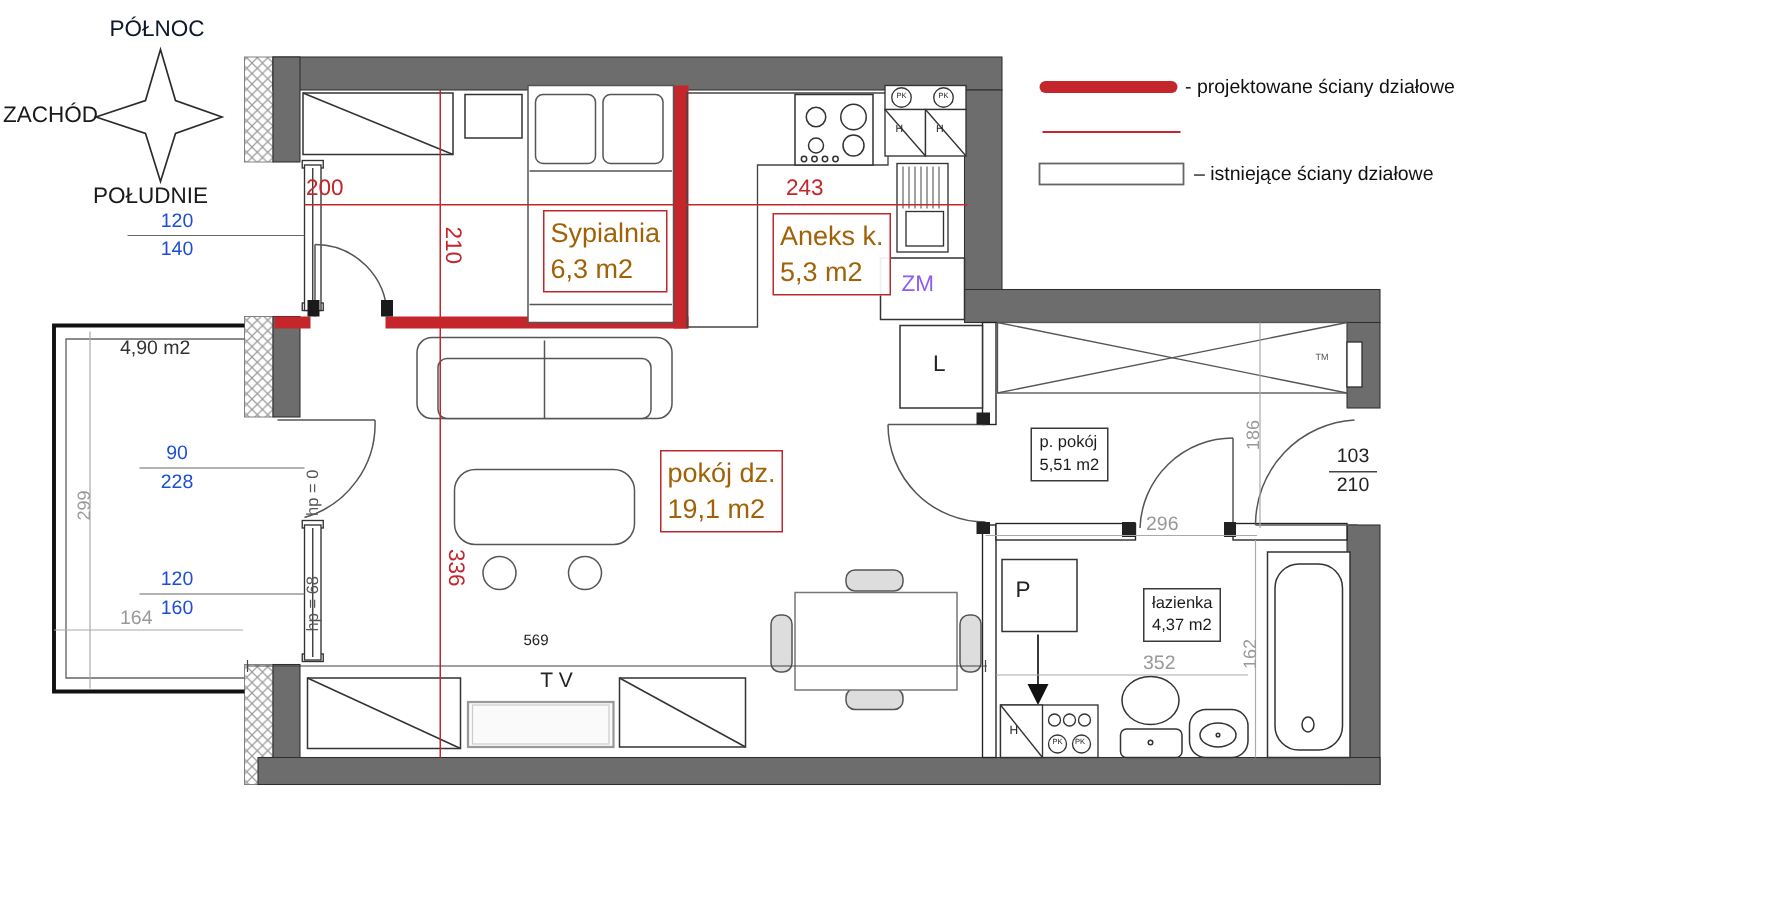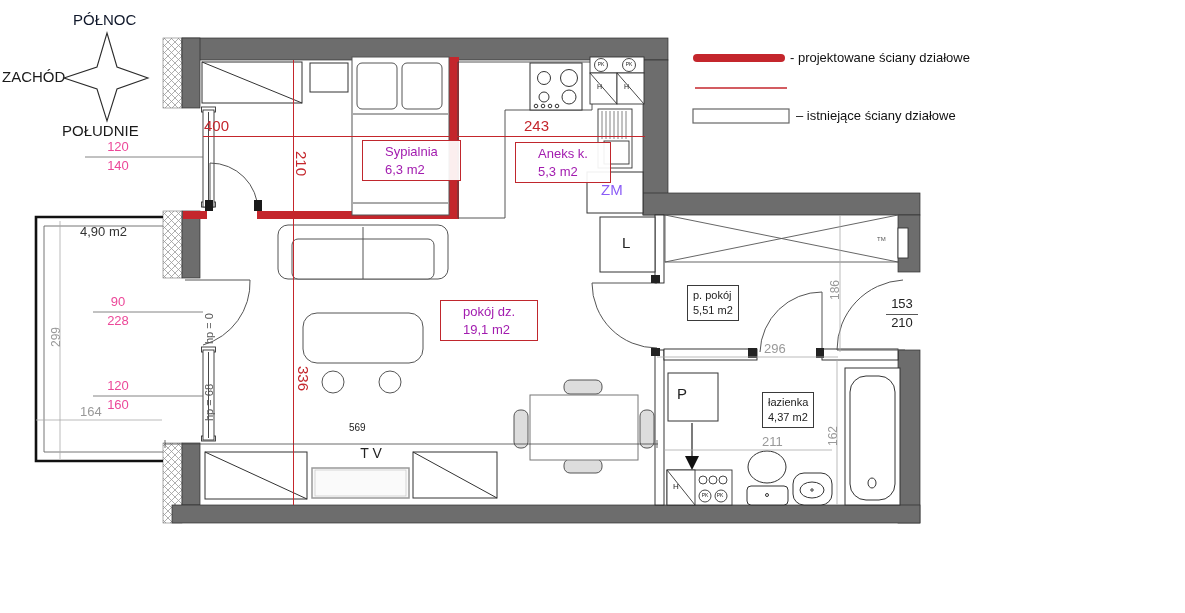--- a/index.html
+++ b/index.html
@@ -1,23 +1,23 @@
 <!DOCTYPE html>
 <html><head>
 <meta charset="utf-8">
 <style>
 *{margin:0;padding:0;box-sizing:border-box}
 body{font-family:"Liberation Sans",sans-serif;background:#fff}
 .canvas{position:relative;width:1185px;height:613px;background:#fff;overflow:hidden}
 svg.plan{position:absolute;left:0;top:0}
-.t{position:absolute;color:#ec4899;font-size:13px;line-height:1.05;white-space:pre}
+.t{position:absolute;color:#1d4ed8;font-size:13px;line-height:1.05;white-space:pre}
 .rot90{transform:rotate(90deg);transform-origin:0 0}
 .rotm90{transform:rotate(-90deg);transform-origin:0 0}
 .ctr{text-align:center}
-.roombox{position:absolute;background:rgba(255,255,255,.92);border:1px solid #c0272d;color:#a21caf;font-size:13px;line-height:1.35;padding:2px 22px;white-space:nowrap}
+.roombox{position:absolute;background:rgba(255,255,255,.92);border:1px solid #c0272d;color:#a16207;font-size:18px;line-height:1.35;padding:2px 4px;white-space:nowrap}
 .roombox.dark{border-color:#3a3a3a;color:#1c1c1c;font-weight:normal;font-size:11px;padding:2px 5px}
 </style>
 </head>
 <body>
 
 <div class="canvas">
 
 <svg class="plan" width="1185" height="613" viewBox="0 0 1185 613">
   <defs>
     <pattern id="hatch" width="7" height="7" patternUnits="userSpaceOnUse">
@@ -254,39 +254,39 @@
 <div class="roombox dark" style="left:687px;top:285px">
   <div>p. pokój</div>
   <div>5,51 m2</div>
 </div>
 <div class="roombox dark" style="left:762px;top:392px">
   <div>łazienka</div>
   <div>4,37 m2</div>
 </div>
 <div class="t" style="left:80px;top:225px;color:#333">4,90 m2</div>
 
-<div class="t" style="left:204px;top:118px;font-size:15px;color:#c4262c">400</div>
+<div class="t" style="left:204px;top:118px;font-size:15px;color:#c4262c">200</div>
 <div class="t" style="left:524px;top:118px;font-size:15px;color:#c4262c">243</div>
 <div class="t rot90" style="left:309px;top:151px;font-size:15px;color:#c4262c">210</div>
 <div class="t rot90" style="left:311px;top:366px;font-size:15px;color:#c4262c">336</div>
 
 <div class="t" style="left:349px;top:423px;font-size:10px;color:#222">569</div>
 <div class="t ctr" style="left:96px;top:140px;width:44px">120</div>
 <div class="t ctr" style="left:96px;top:159px;width:44px">140</div>
 <div class="t ctr" style="left:96px;top:295px;width:44px">90</div>
 <div class="t ctr" style="left:96px;top:314px;width:44px">228</div>
 <div class="t ctr" style="left:96px;top:379px;width:44px">120</div>
 <div class="t ctr" style="left:96px;top:398px;width:44px">160</div>
 <div class="t" style="left:80px;top:405px;color:#999">164</div>
 <div class="t rotm90" style="left:50px;top:347px;font-size:12px;color:#999">299</div>
 <div class="t rotm90" style="left:829px;top:300px;font-size:12px;color:#999">186</div>
 <div class="t" style="left:764px;top:342px;color:#999">296</div>
-<div class="t" style="left:762px;top:435px;color:#999">211</div>
+<div class="t" style="left:762px;top:435px;color:#999">352</div>
 <div class="t rotm90" style="left:827px;top:446px;font-size:12px;color:#999">162</div>
-<div class="t ctr" style="left:886px;top:297px;width:32px;color:#222">153</div>
+<div class="t ctr" style="left:886px;top:297px;width:32px;color:#222">103</div>
 <div class="t ctr" style="left:886px;top:316px;width:32px;color:#222">210</div>
 <div class="t rotm90" style="left:204px;top:344px;font-size:11px;color:#555">hp = 0</div>
 <div class="t rotm90" style="left:204px;top:421px;font-size:11px;color:#555">hp = 68</div>
 
 <div class="t" style="left:601px;top:182px;font-size:15px;color:#8b5cf6">ZM</div>
 <div class="t" style="left:622px;top:235px;font-size:15px;color:#222">L</div>
 <div class="t" style="left:677px;top:386px;font-size:15px;color:#222">P</div>
 <div class="t ctr" style="left:312px;top:446px;width:118px;font-size:14px;color:#222">T V</div>
 <div class="t" style="left:877px;top:236px;font-size:6px;color:#555">TM</div>
 <div class="t" style="left:597px;top:83px;font-size:7px;color:#222">H</div>

